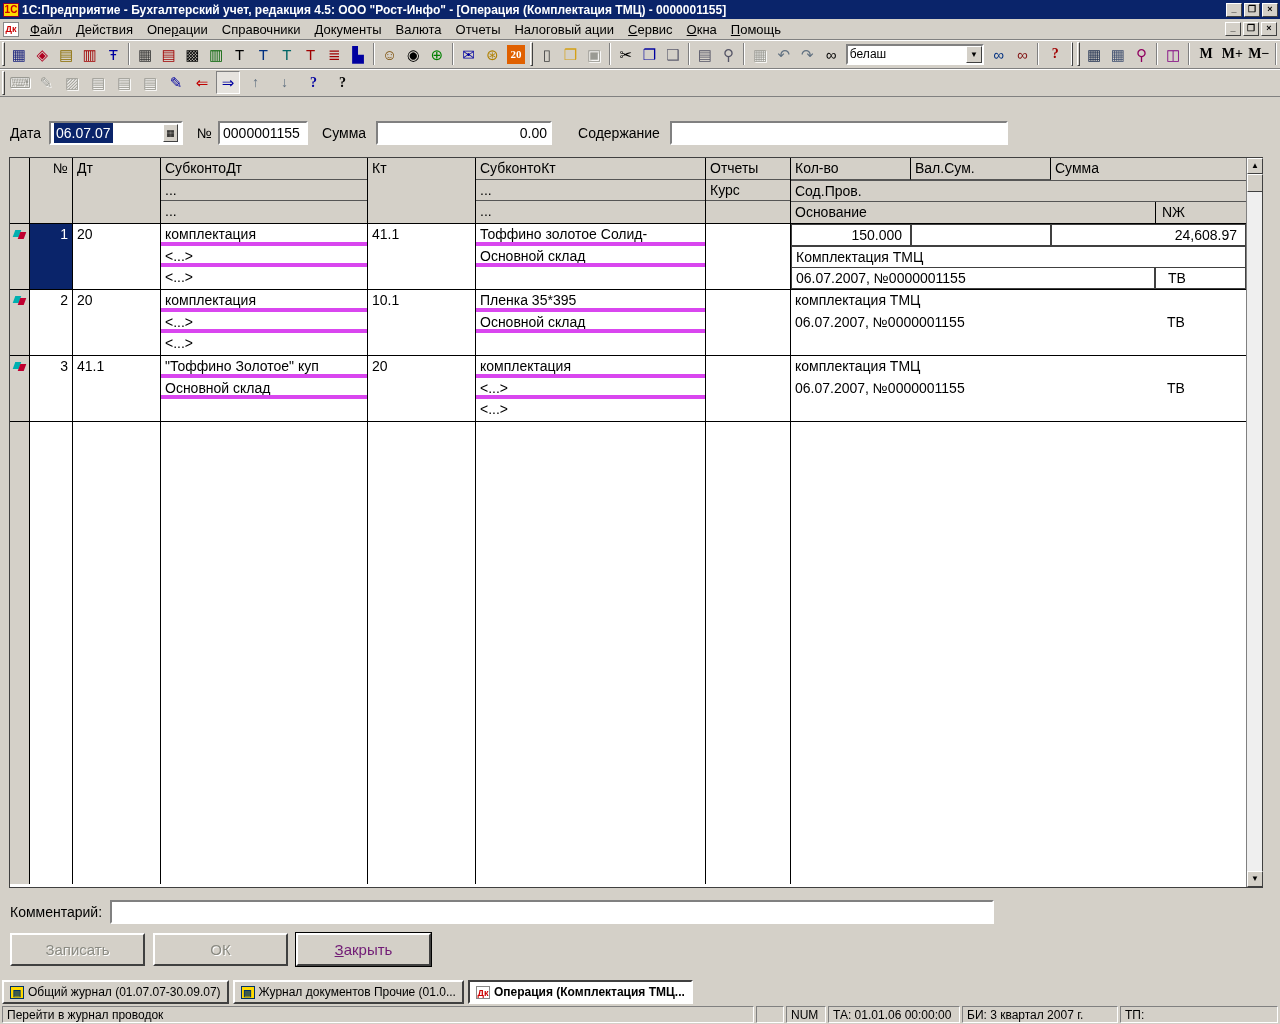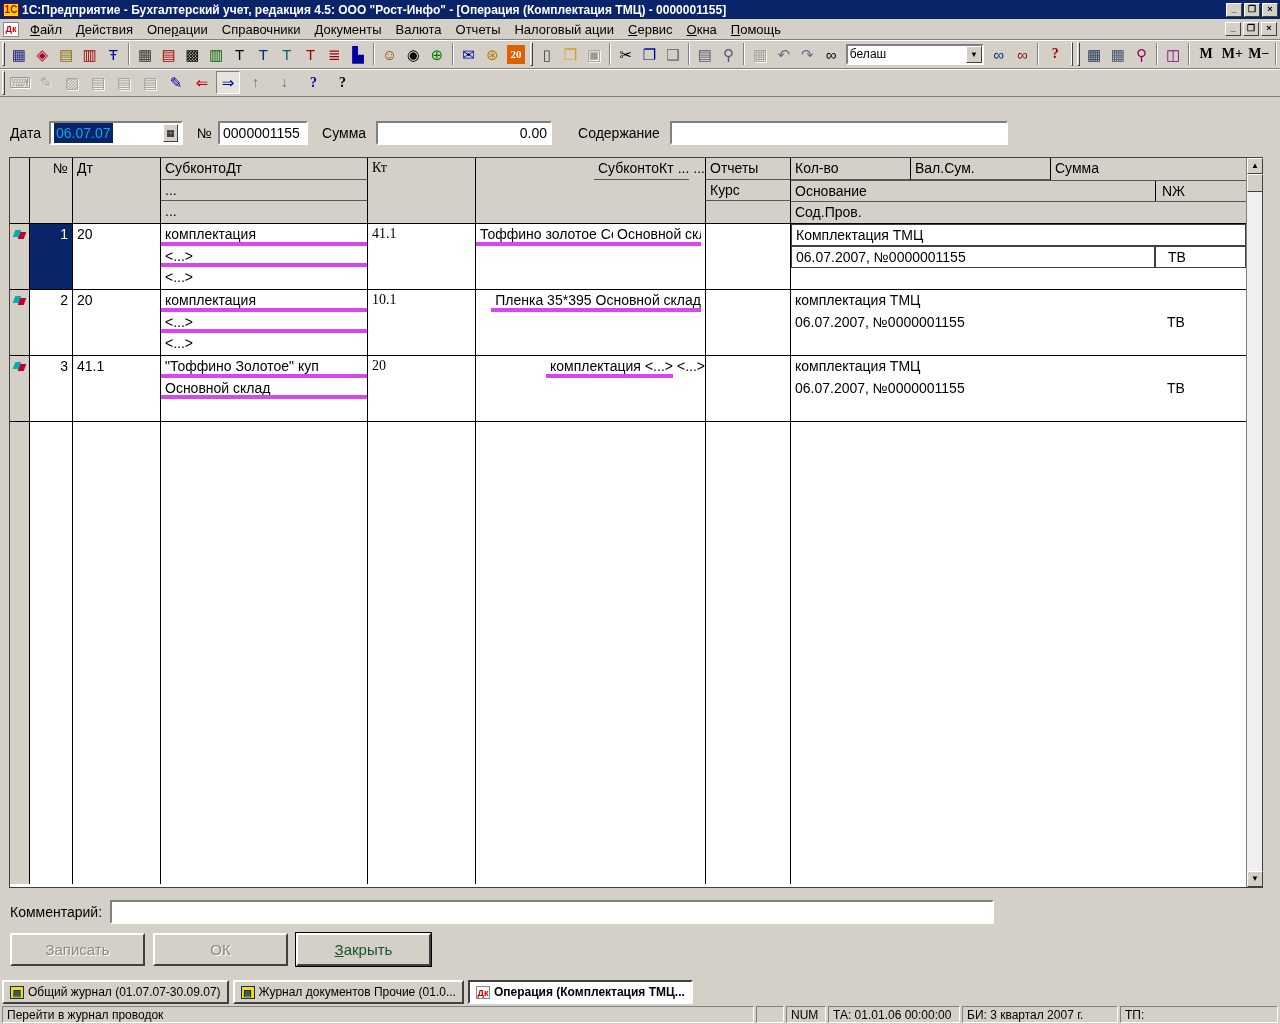--- a/index.html
+++ b/index.html
@@ -43,39 +43,39 @@
          border-color:#808080 #fff #fff #808080;background:#fff;}
   .combo input{border:0;outline:0;width:118px;height:15px;font-size:12px;font-family:"Liberation Sans",sans-serif;padding:0 2px;}
   .combo .drop{width:16px;height:17px;background:#d4d0c8;border:1px solid;border-color:#fff #404040 #404040 #fff;
          font-size:8px;line-height:15px;text-align:center;}
 
   
   .formrow{position:absolute;left:0;top:112px;width:1280px;height:42px;display:flex;align-items:center;}
   .flabel{font-size:14px;color:#000;white-space:nowrap;}
   .sunken{border:2px solid;border-color:#808080 #fff #fff #808080;background:#fff;height:24px;
           font-size:14px;display:flex;align-items:center;padding:0 3px;overflow:hidden;white-space:nowrap;}
-  .dateval{background:#0a246a;color:#0ea5e9;padding:7px 2px;}
+  .dateval{background:#0a246a;color:#ffffff;padding:7px 2px;}
   .calbtn{width:15px;height:18px;margin-left:auto;background:#d4d0c8;border:1px solid;
           border-color:#fff #404040 #404040 #fff;font-size:9px;line-height:16px;text-align:center;}
 
   
   .grid{position:absolute;left:9px;top:157px;width:1254px;height:731px;background:#fff;
         border:1px solid #404040;display:flex;}
   .gridbody{flex:1 1 auto;overflow:hidden;}
   .rowgrp{display:flex;height:66px;border-bottom:1px solid #000;}
   .rowgrp.empty{border-bottom:0;}
   .hdr .cell{background:#d4d0c8;}
   .cell{border-right:1px solid #000;overflow:hidden;font-size:14px;}
   .c-marker{width:20px;flex:0 0 auto;background:#d4d0c8;padding-top:4px;padding-left:3px;}
   .c-num{width:43px;flex:0 0 auto;text-align:right;padding:2px 4px 0 0;}
   .c-num.sel{background:#0a246a;color:#fff;}
   .c-dt{width:88px;flex:0 0 auto;padding:2px 0 0 4px;}
   .c-sub{width:207px;flex:0 0 auto;display:flex;flex-direction:column;}
-  .c-kt{width:108px;flex:0 0 auto;padding:2px 0 0 4px;font-family:Liberation Serif, serif;}
-  .c-sub2{width:230px;flex:0 0 auto;display:flex;justify-content:flex-end;}
+  .c-kt{width:108px;flex:0 0 auto;padding:2px 0 0 4px;}
+  .c-sub2{width:230px;flex:0 0 auto;display:flex;flex-direction:column;}
   .c-val{width:85px;flex:0 0 auto;display:flex;flex-direction:column;}
   .c-right{flex:1 1 auto;display:flex;flex-direction:column;border-right:0;}
   .subcell{height:22px;padding:2px 0 0 4px;white-space:nowrap;overflow:hidden;}
   .c-sub .subcell,.c-sub2 .subcell{border-bottom:4px solid #d946ef;}
   .c-sub .subcell:last-child,.c-sub2 .subcell:last-child{border-bottom:0;}
   .hdr .subcell{border-bottom:1px solid #555;}
   .hdr .subcell:last-child{border-bottom:0;}
   .line{height:22px;display:flex;white-space:nowrap;overflow:hidden;}
   .q{width:120px;text-align:right;padding:2px 8px 0 0;}
   .cs{width:140px;}
@@ -95,21 +95,21 @@
            display:flex;flex-direction:column;}
   .sbtn{width:16px;height:16px;background:#d4d0c8;border:1px solid;border-color:#fff #404040 #404040 #fff;
         font-size:8px;line-height:14px;text-align:center;flex:0 0 auto;}
   .sthumb{width:16px;height:18px;background:#d4d0c8;border:1px solid;border-color:#fff #404040 #404040 #fff;flex:0 0 auto;}
   .strack{flex:1;}
 
   
   .commentrow{position:absolute;left:0;top:897px;width:1280px;height:30px;display:flex;align-items:center;}
   .btnrow{position:absolute;left:10px;top:933px;display:flex;gap:8px;}
   .pbtn{width:135px;height:33px;background:#d4d0c8;border:2px solid;border-color:#fff #404040 #404040 #fff;
-        font-size:15px;text-align:center;line-height:29px;color:#14532d;}
+        font-size:15px;text-align:center;line-height:29px;color:#701a75;}
   .pbtn.disabled{color:#8a8a82;text-shadow:1px 1px 0 #fff;}
   .pbtn.default{outline:1px solid #000;outline-offset:0px;border-color:#fff #404040 #404040 #fff;}
 
   
   .tabsrow{position:absolute;left:2px;top:979px;width:1278px;height:25px;display:flex;gap:4px;align-items:flex-end;}
   .mditab{height:24px;background:#d4d0c8;border:2px solid;border-color:#fff #404040 #404040 #fff;
           display:flex;align-items:center;padding:0 6px;font-size:12px;white-space:nowrap;overflow:hidden;}
   .mditab.active{background:#fff;font-weight:bold;border-color:#404040 #fff #fff #404040;}
   .tabicon{width:14px;height:13px;margin-right:4px;flex:0 0 auto;font-size:9px;line-height:12px;text-align:center;font-weight:bold;}
   .tabicon.journal{background:#ffd900;border:1px solid #036;color:#036;}
@@ -285,45 +285,50 @@
           <div class="subcell">Курс</div>
           <div class="subcell"></div>
         </div>
         <div class="cell c-right">
           <div class="line">
             <div class="subcell" style="width: 120px; border-right: 1px solid rgb(0, 0, 0);">Кол-во</div>
             <div class="subcell" style="width: 140px; border-right: 1px solid rgb(0, 0, 0);">Вал.Сум.</div>
             <div class="subcell" style="flex: 1 1 0%;">Сумма</div>
           </div>
           <div class="line" style="border-top: 1px solid rgb(85, 85, 85);">
+            <div class="subcell" style="flex: 1 1 0%;">Сод.Пров.</div>
+          </div>
+          <div class="line" style="border-top: 1px solid rgb(85, 85, 85);">
             <div class="subcell" style="flex: 1 1 0%;">Основание</div>
             <div class="subcell" style="width: 91px; border-left: 1px solid rgb(0, 0, 0); padding-left: 6px;">NЖ</div>
-          </div>
-          <div class="line" style="border-top: 1px solid rgb(85, 85, 85);">
-            <div class="subcell" style="flex: 1 1 0%;">Сод.Пров.</div>
           </div>
         </div>
       </div>
       <div class="rowgrp boxed">
         <div class="cell c-marker"><span class="flag"><i class="f1"></i><i class="f2"></i></span></div>
         <div class="cell c-num sel">1</div>
         <div class="cell c-dt">20</div>
         <div class="cell c-sub">
           <div class="subcell">комплектация</div>
           <div class="subcell">&lt;...&gt;</div>
           <div class="subcell">&lt;...&gt;</div>
         </div>
         <div class="cell c-kt">41.1</div>
         <div class="cell c-sub2">
           <div class="subcell">Тоффино золотое Солид-</div>
           <div class="subcell">Основной склад</div>
           <div class="subcell"></div>
         </div>
         <div class="cell c-val"></div>
         <div class="cell c-right">
+          <div class="line">
+            <div class="q">150.000</div>
+            <div class="cs subcell"></div>
+            <div class="sm">24,608.97</div>
+          </div>
           <div class="line">
             <div class="wide subcell" style="flex: 1 1 0%;">Комплектация ТМЦ</div>
           </div>
           <div class="line">
             <div class="basis">06.07.2007, №0000001155</div>
             <div class="nj">ТВ</div>
           </div>
         </div>
       </div>
       <div class="rowgrp">

